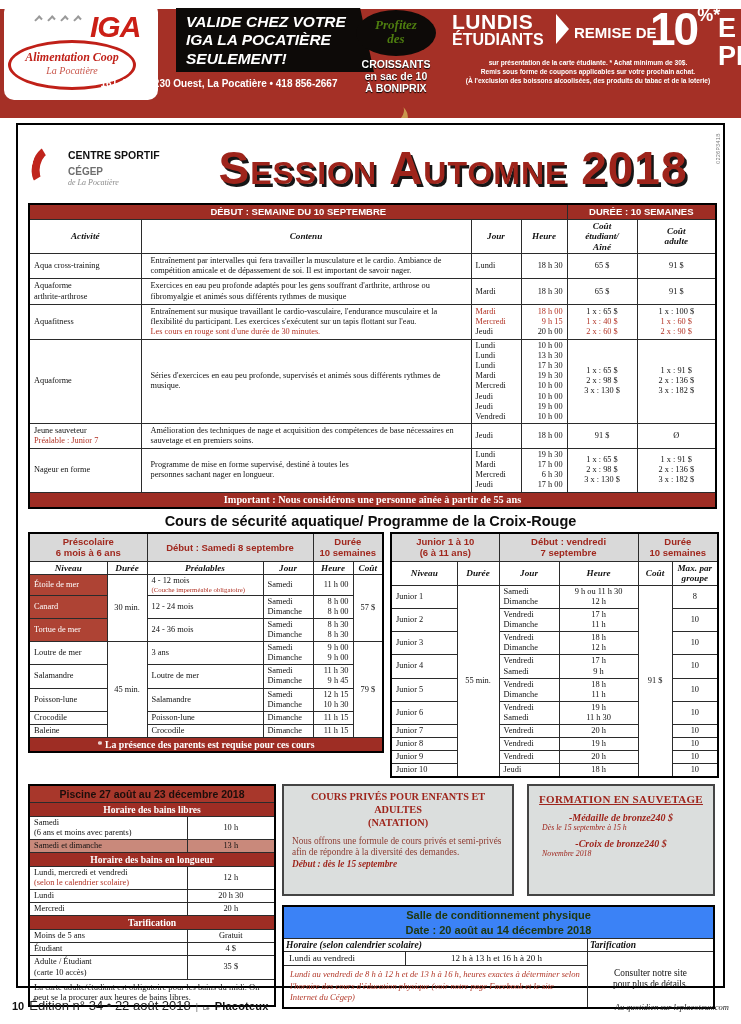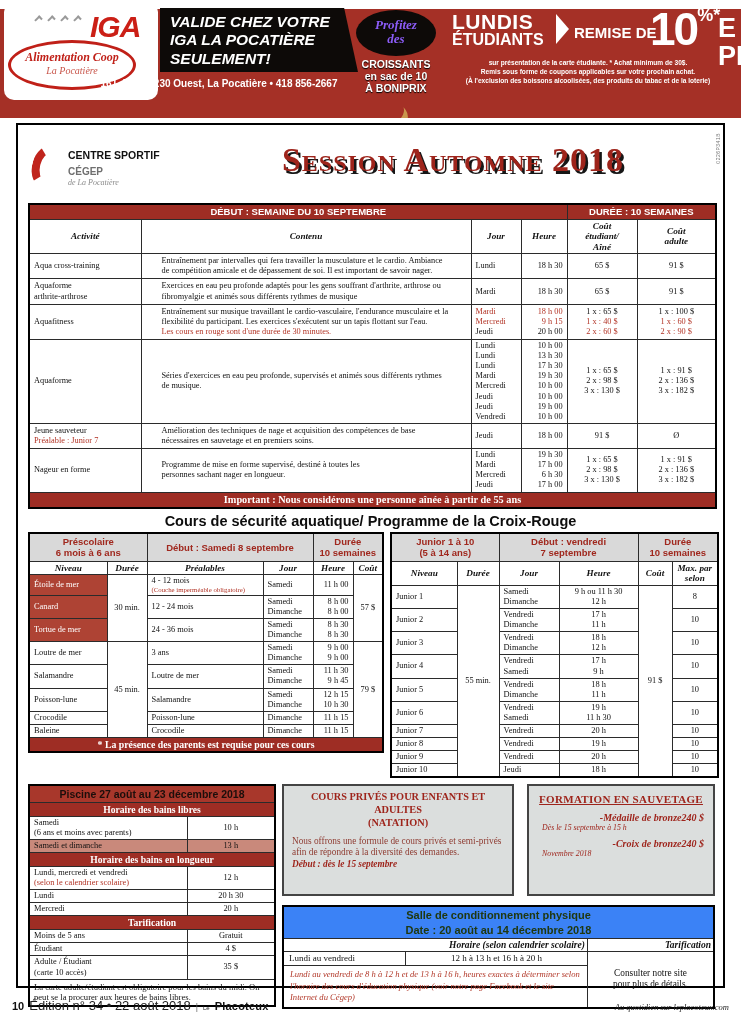--- a/index.html
+++ b/index.html
@@ -10,55 +10,55 @@
 
 .ad-banner{position:absolute;left:0;top:0;width:741px;height:118px;overflow:hidden;background:#fff}
 .red-band{position:absolute;left:0;top:9px;width:741px;height:109px;background:#a53026}
 .logo-panel{position:absolute;left:4px;top:2px;width:154px;height:98px;background:#fff;border-radius:10px}
 .birds{position:absolute;left:28px;top:6px}
 .bird{display:inline-block;width:7px;height:5px;border-left:2px solid #9a9a9a;border-bottom:2px solid #9a9a9a;transform:rotate(135deg);margin:0 3px}
 .iga-word{position:absolute;left:86px;top:8px;font:italic 900 30px "Liberation Sans",sans-serif;color:#cb1f16;letter-spacing:-1px}
 .iga-ellipse{position:absolute;left:4px;top:38px;width:128px;height:50px;border:3px solid #c02018;border-radius:50%;text-align:center;padding-top:7px;background:#fff}
 .iga-coop{font:italic bold 12px "Liberation Serif",serif;color:#c02018}
 .iga-place{font:italic 10px "Liberation Serif",serif;color:#c8554a}
-.black-banner{position:absolute;left:160px;top:8px;width:198px;height:64px;background:#0d0a08;color:#fff;padding:5px 0 12px 10px;clip-path:polygon(0 0,93% 0,100% 100%,0 100%);font:italic 900 15.5px "Liberation Sans",sans-serif;line-height:1.18;white-space:pre-line}
+.black-banner{position:absolute;left:176px;top:8px;width:198px;height:64px;background:#0d0a08;color:#fff;padding:5px 0 12px 10px;clip-path:polygon(0 0,93% 0,100% 100%,0 100%);font:italic 900 15.5px "Liberation Sans",sans-serif;line-height:1.18;white-space:pre-line}
 .address{position:absolute;left:64px;top:78px;width:310px;text-align:center;color:#fff;font:bold 10px "Liberation Sans",sans-serif}
-.profitez{position:absolute;left:356px;top:10px;width:80px;height:46px;background:#0d0a08;border-radius:50%;color:#8b5cf6;text-align:center;font:italic bold 13px "Liberation Serif",serif;line-height:1.05;padding-top:8px;white-space:pre-line}
+.profitez{position:absolute;left:356px;top:10px;width:80px;height:46px;background:#0d0a08;border-radius:50%;color:#4d7c0f;text-align:center;font:italic bold 13px "Liberation Serif",serif;line-height:1.05;padding-top:8px;white-space:pre-line}
 .croissants{position:absolute;left:344px;top:58px;width:104px;text-align:center;color:#fff;font:bold 10.5px "Liberation Sans",sans-serif;line-height:1.15;white-space:pre-line;text-shadow:0 1px 1px #000}
 .croissant-shape{position:absolute;left:380px;top:98px;width:24px;height:24px;border-radius:50%;box-shadow:6px -5px 0 0 #c9964e;transform:rotate(100deg)}
 .lundis1{position:absolute;left:452px;top:10px;font:900 21px "Liberation Sans",sans-serif;color:#fff;letter-spacing:.5px}
 .lundis2{position:absolute;left:452px;top:31px;font:900 16px "Liberation Sans",sans-serif;color:#fff}
 .chev{position:absolute;left:556px;top:14px;width:0;height:0;border-left:13px solid #fff;border-top:15px solid transparent;border-bottom:15px solid transparent}
 .remise{position:absolute;left:574px;top:24px;font:900 15px "Liberation Sans",sans-serif;color:#fff}
 .pct{position:absolute;left:650px;top:2px;font:900 46px "Liberation Sans",sans-serif;color:#fff;letter-spacing:-2px}
 .pct .sup{font-size:18px;vertical-align:24px;letter-spacing:0}
 .fine{position:absolute;left:444px;top:58px;width:288px;text-align:center;color:#fff;font:bold 6.6px "Liberation Sans",sans-serif;line-height:1.4;white-space:pre-line}
 .edge{position:absolute;left:718px;top:14px;color:#fff;font:900 27px "Liberation Sans",sans-serif;line-height:1.05;white-space:pre-line}
 .vcode{font-family:"Liberation Sans",sans-serif;font-size:5px;color:#777;writing-mode:vertical-rl;transform:rotate(180deg);letter-spacing:.5px}
 .vcode-left{position:absolute;left:3px;top:24px}
 .vcode-right{position:absolute;right:2px;top:8px}
 
 .content{position:absolute;left:16px;top:123px;width:709px;height:865px;border:2px solid #000;background:#fff;padding:8px 10px 0 10px}
 .masthead{position:relative;height:70px}
 .cs-cres{position:absolute;left:4px;top:12px;width:32px;height:44px;border:8px solid transparent;border-left-color:#c0241c;border-radius:50%;transform:rotate(14deg)}
 .cs-l1{position:absolute;left:40px;top:16px;font:900 10.5px "Liberation Sans",sans-serif;color:#111}
 .cs-l2{position:absolute;left:40px;top:33px;font:900 10px "Liberation Sans",sans-serif;color:#6f6f6f}
 .cs-l3{position:absolute;left:40px;top:45px;font:italic 8px "Liberation Serif",serif;color:#8a8a8a}
-.session-title{position:absolute;left:160px;top:8px;width:530px;text-align:center;font-family:Liberation Serif, serif;font-weight:900;font-variant:small-caps;font-size:34px;color:#9e241b;text-shadow:2.5px 2.5px 0 #161616;letter-spacing:1px}
+.session-title{position:absolute;left:160px;top:8px;width:530px;text-align:center;font-family:Liberation Sans, sans-serif;font-weight:900;font-variant:small-caps;font-size:46px;color:#9e241b;text-shadow:2.5px 2.5px 0 #161616;letter-spacing:1px}
 
 table{border-collapse:collapse;table-layout:fixed}
 td{border:1px solid #2b2b2b;vertical-align:middle;padding:1px 2px}
 
 .t1{width:687px;border:2px solid #000;font-size:8.3px;line-height:1.22}
 .t1 .bar td{background:#9e2d24;color:#fff;font:bold 10.5px "Liberation Sans",sans-serif;text-align:center;height:16px;padding:0}
 .t1 .bar2 td{font-size:9.5px;height:15px}
 .t1 .colhead td{font:bold italic 9.2px "Liberation Serif",serif;text-align:center;line-height:1.15}
 .c-act{padding-left:4px}
 .actnote{display:block;color:#b23325}
-.c-cont{padding:2px 20px}
+.c-cont{padding:2px 9px}
 .c-jour{padding-left:4px}
 .c-heure{text-align:right;padding-right:4px}
 .c-cost{text-align:center}
 .blockline{display:block}
 .t1 .imp td{background:#9e2d24;color:#fff;font:bold 10.3px "Liberation Serif",serif;text-align:center;height:16px;padding:0}
 
 .h2{text-align:center;font:900 14.5px "Liberation Sans",sans-serif;margin:4px 0 3px;color:#0d0d0d}
 .two{display:flex;gap:6px}
 .presc{width:354px;border:2px solid #000;font-size:8.4px;line-height:1.2;align-self:flex-start}
 .jun{width:327px;border:2px solid #000;font-size:8.4px;line-height:1.2;align-self:flex-start}
@@ -82,25 +82,25 @@
 .pnote td{padding:2px 4px;font-size:8.6px;line-height:1.25}
 .rightstack{width:433px;display:flex;flex-direction:column;gap:9px}
 .boxrow{display:flex;gap:13px}
 .gbox{background:#dbdedd;border:2px solid #444}
 .cpv{width:236px;height:112px;padding:5px 8px}
 .cpt{color:#9e241b;font:bold 10.3px "Liberation Serif",serif;text-align:center;white-space:pre-line;line-height:1.25}
 .cpb{color:#8f3c32;font-size:9.3px;margin-top:6px;line-height:1.25}
 .cps{color:#9e241b;font:bold italic 9.3px "Liberation Serif",serif}
 .sav{width:191px;height:112px;padding:7px 9px}
 .savt{color:#9e241b;font:bold 11px "Liberation Serif",serif;text-decoration:underline;text-align:center;margin-bottom:7px;letter-spacing:.3px}
-.savitem{display:flex;justify-content:flex-end;color:#9e241b;font:italic bold 10px "Liberation Serif",serif}
+.savitem{display:flex;justify-content:center;color:#9e241b;font:italic bold 10px "Liberation Serif",serif}
 .savsub{color:#9e241b;font:italic 7.8px "Liberation Serif",serif;padding-left:4px;margin-bottom:6px}
 .salle{width:433px;border:2px solid #000;font-size:9px;line-height:1.25}
 .salle .gt td{background:#3b82f6;color:#20380f;font:900 11px "Liberation Sans",sans-serif;text-align:center;white-space:pre-line;height:30px;line-height:1.3}
-.salle .hh{font:bold italic 9.5px "Liberation Serif",serif;text-align:right}
+.salle .hh{font:bold italic 9.5px "Liberation Serif",serif;text-align:left}
 .salle .slab{padding:1px 5px}
 .salle .sval{text-align:center}
 .salle .snote{color:#b2392a;font:italic 8.6px "Liberation Serif",serif;padding:3px 6px;line-height:1.35}
 .salle .consult{text-align:center;white-space:pre-line;font-size:9.3px}
 
 .pfooter{position:absolute;left:0;top:998px;width:741px;padding:0 12px;display:flex;justify-content:space-between;align-items:baseline;font-family:"Liberation Sans",sans-serif}
 .f-left{display:flex;align-items:baseline;gap:5px}
 .f-page{font:bold 11px "Liberation Sans",sans-serif}
 .f-ed{font-size:13px;color:#222}
 .f-sep{font-size:8.5px;color:#666}
@@ -391,34 +391,34 @@
           <col style="width:66px">
           <col style="width:42px">
           <col style="width:60px">
           <col style="width:79px">
           <col style="width:34px">
           <col style="width:46px">
         </colgroup>
       <tbody>
           <tr class="band">
         <td colspan="2" class="pre">Junior 1 à 10
-(5 à 14 ans)</td>
+(6 à 11 ans)</td>
         <td colspan="2" class="pre">Début : vendredi
 7 septembre</td>
         <td colspan="2" class="pre">Durée
 10 semaines</td>
       </tr>
       <tr class="colh">
         <td>Niveau</td>
         <td>Durée</td>
         <td>Jour</td>
         <td>Heure</td>
         <td>Coût</td>
         <td class="pre">Max. par
-selon</td>
+groupe</td>
       </tr>
       <tr>
         <td class="niv">Junior 1</td>
         <td class="ctr" rowspan="10">55 min.</td>
         <td class="lft pre">Samedi
 Dimanche</td>
         <td class="ctr pre">9 h ou 11 h 30
 12 h</td>
         <td class="ctr" rowspan="10">91 $</td>
         <td class="ctr">8</td>

